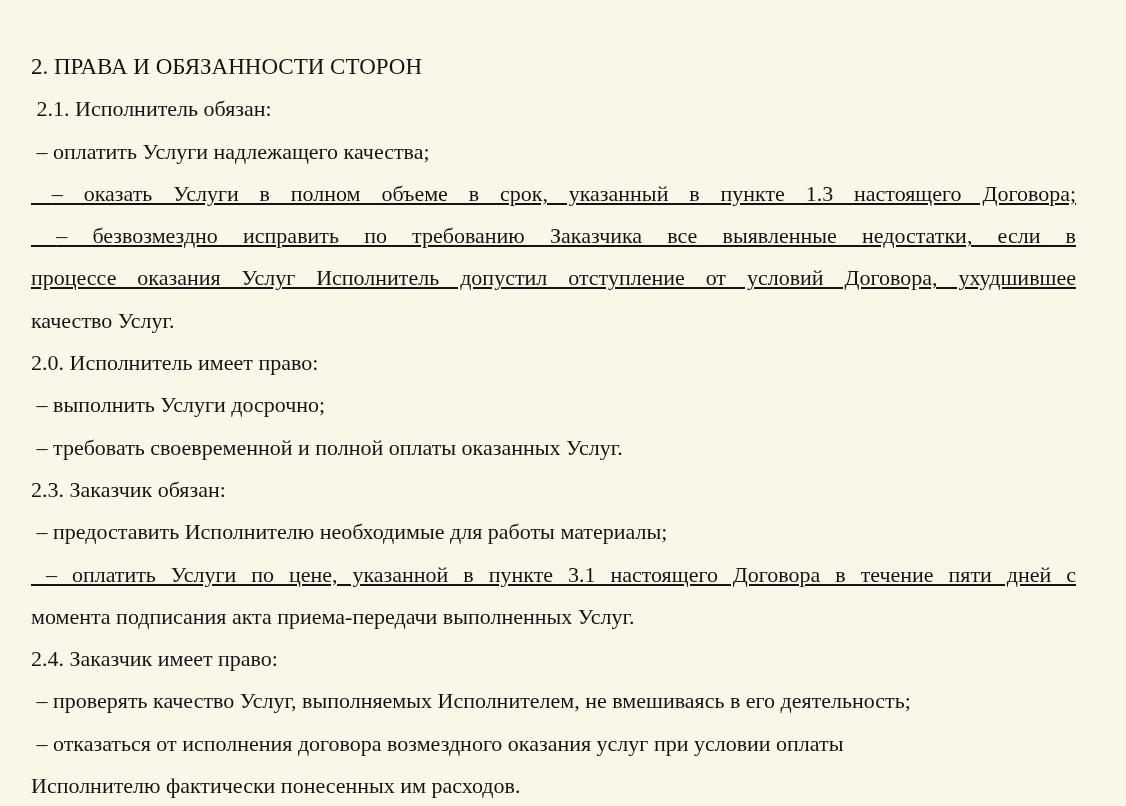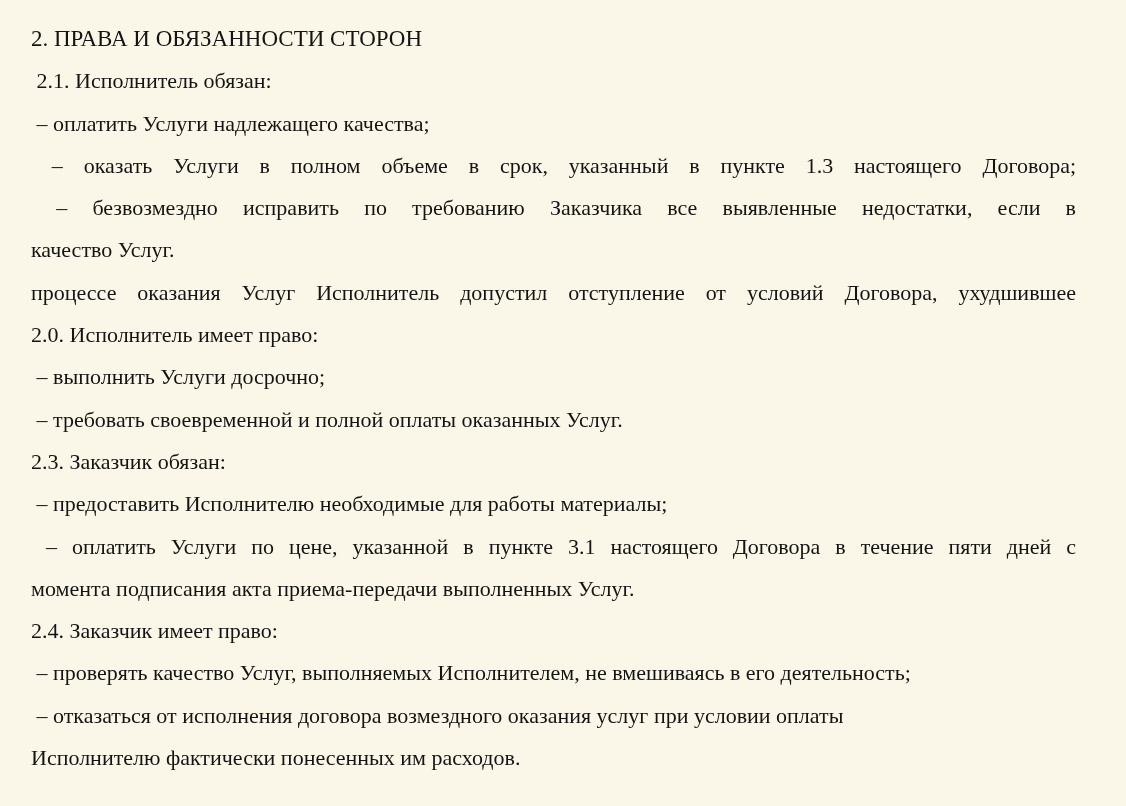--- a/index.html
+++ b/index.html
@@ -23,37 +23,39 @@
   }
   .line {
     line-height: 42.3px;
     white-space: pre;        
     text-align: left;
   }
   .line.justify {
     white-space: pre-wrap;
     text-align: justify;
     text-align-last: justify;
+    text-decoration: underline;
   }
   .line.heading {
     font-size: 23px;
+    margin-top: 28px;
   }
 </style>
 </head>
 <body>
 
 <div class="doc">
   <div id="doc-lines">
       <div class="line heading">2. ПРАВА И ОБЯЗАННОСТИ СТОРОН</div>
       <div class="line"> 2.1. Исполнитель обязан:</div>
       <div class="line"> – оплатить Услуги надлежащего качества;</div>
       <div class="line justify"> – оказать Услуги в полном объеме в срок, указанный в пункте 1.3 настоящего Договора;</div>
       <div class="line justify"> – безвозмездно исправить по требованию Заказчика все выявленные недостатки, если в</div>
+      <div class="line justify">процессе оказания Услуг Исполнитель допустил отступление от условий Договора, ухудшившее</div>
       <div class="line">качество Услуг.</div>
-      <div class="line justify">процессе оказания Услуг Исполнитель допустил отступление от условий Договора, ухудшившее</div>
       <div class="line">2.0. Исполнитель имеет право:</div>
       <div class="line"> – выполнить Услуги досрочно;</div>
       <div class="line"> – требовать своевременной и полной оплаты оказанных Услуг.</div>
       <div class="line">2.3. Заказчик обязан:</div>
       <div class="line"> – предоставить Исполнителю необходимые для работы материалы;</div>
       <div class="line justify"> – оплатить Услуги по цене, указанной в пункте 3.1 настоящего Договора в течение пяти дней с</div>
       <div class="line">момента подписания акта приема-передачи выполненных Услуг.</div>
       <div class="line">2.4. Заказчик имеет право:</div>
       <div class="line"> – проверять качество Услуг, выполняемых Исполнителем, не вмешиваясь в его деятельность;</div>
       <div class="line"> – отказаться от исполнения договора возмездного оказания услуг при условии оплаты</div>

